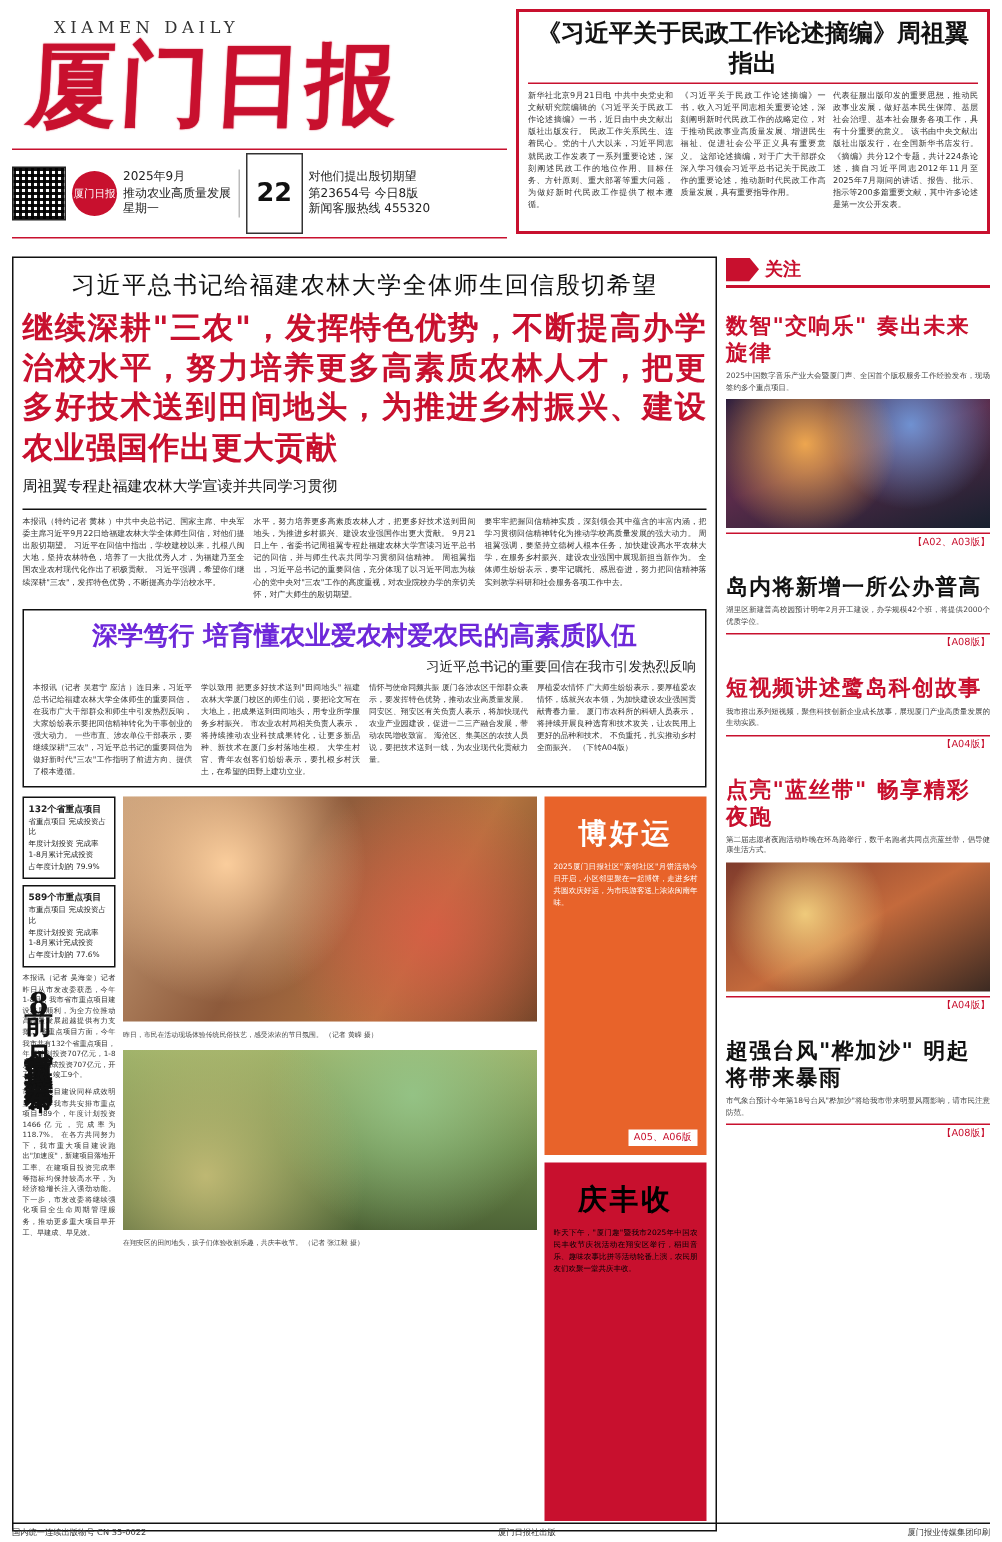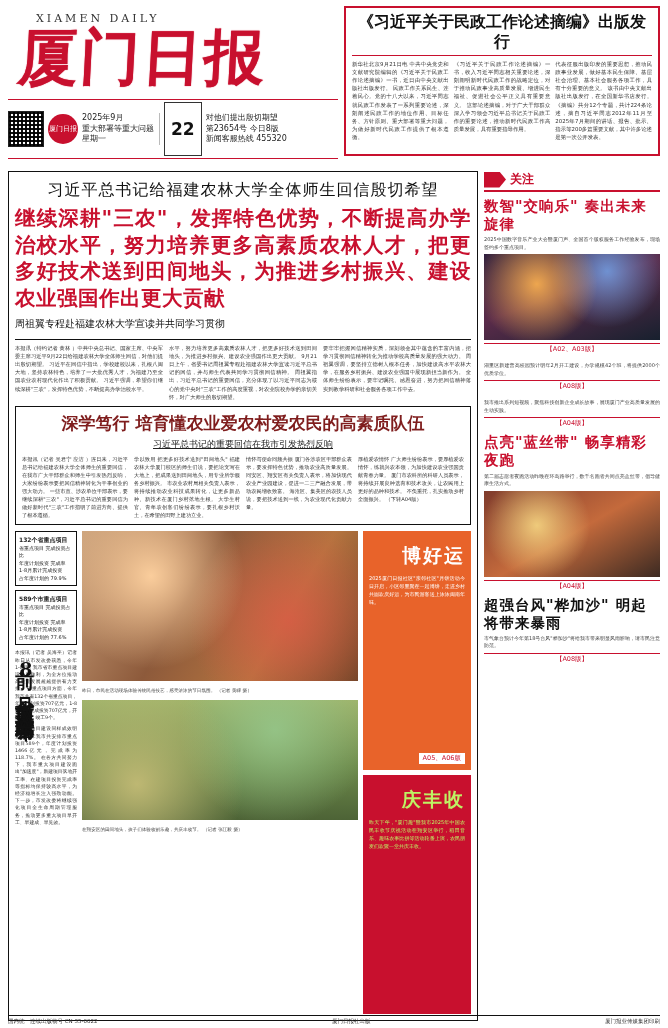--- a/index.html
+++ b/index.html
@@ -24,66 +24,66 @@
   .mast-info{font-size:8px;line-height:1.35;color:#222;}
 
   .mast-right{flex:1;border:2px solid #c8102e;padding:4px 6px;height:150px;box-sizing:border-box;}
   .mr-title{text-align:center;font-family:"DejaVu Serif","Liberation Serif",serif;font-weight:bold;font-size:16px;line-height:1.25;color:#111;border-bottom:1px solid #c8102e;padding-bottom:3px;}
   .mr-body{display:flex;gap:5px;margin-top:4px;font-size:5.4px;line-height:1.5;color:#333;text-align:justify;}
   .mr-body div{flex:1;}
 
   
   .body-wrap{display:flex;gap:6px;margin-top:5px;height:850px;}
   .main-col{width:470px;border:1px solid #111;box-sizing:border-box;padding:6px;display:flex;flex-direction:column;}
-  .side-col{width:176px;display:flex;flex-direction:column;gap:5px;}
+  .side-col{width:176px;display:flex;flex-direction:column;gap:17px;}
 
   .lead-kicker{text-align:center;font-family:"DejaVu Serif","Liberation Serif",serif;font-size:16px;letter-spacing:1px;color:#111;margin:2px 0 4px;}
   .lead-head{font-family:"DejaVu Serif","Liberation Serif",serif;font-weight:bold;color:#c8102e;font-size:20.5px;line-height:1.3;text-align:justify;letter-spacing:0.5px;}
   .lead-sub{text-align:left;font-size:10px;margin:5px 0 4px;color:#111;}
   .rule{border-top:1px solid #111;margin:4px 0;}
 
   .cols3{display:flex;gap:6px;font-size:5.3px;line-height:1.55;text-align:justify;color:#333;}
   .cols3>div{flex:1;}
 
   .sec2{border:1px solid #111;margin-top:5px;padding:5px 6px;}
-  .sec2-head{text-align:center;font-family:"DejaVu Serif","Liberation Serif",serif;font-weight:bold;font-size:17px;color:#7f1d1d;}
-  .sec2-sub{text-align:center;font-size:9px;margin:3px 0 4px;color:#222;text-decoration:underline;}
+  .sec2-head{text-align:center;font-family:"DejaVu Serif","Liberation Serif",serif;font-weight:bold;font-size:17px;color:#6d28d9;}
+  .sec2-sub{text-align:right;font-size:9px;margin:3px 0 4px;color:#222;}
   .cols4{display:flex;gap:6px;font-size:5.2px;line-height:1.55;text-align:justify;color:#333;}
   .cols4>div{flex:1;}
 
   
   .bottom{display:flex;gap:5px;margin-top:6px;flex:1;}
   .bottom-left{width:62px;background:#fff;}
   .vtitle{writing-mode:vertical-rl;text-orientation:upright;font-family:"DejaVu Serif","Liberation Serif",serif;font-weight:bold;font-size:19px;line-height:1.15;letter-spacing:2px;height:330px;margin:2px auto 0;}
   .stat-box{border:1px solid #111;font-size:5px;line-height:1.5;padding:3px;margin-bottom:4px;color:#222;}
   .stat-box b{font-size:6px;}
   .smalltext{font-size:4.8px;line-height:1.5;text-align:justify;color:#333;margin-top:4px;}
 
   .bottom-mid{flex:1;display:flex;flex-direction:column;gap:5px;}
   .photo{position:relative;overflow:hidden;}
   .cap{font-size:4.6px;color:#444;line-height:1.4;margin-top:2px;}
 
   .promo{width:108px;display:flex;flex-direction:column;gap:5px;}
   .promo-card{flex:1;position:relative;padding:6px;box-sizing:border-box;display:flex;flex-direction:column;justify-content:flex-start;}
   .promo-orange{background:#e8632a;color:#fff;}
-  .promo-red{background:#c8102e;color:#bef264;}
-  .promo-title{font-family:"DejaVu Serif","Liberation Serif",serif;font-weight:bold;font-size:19px;letter-spacing:2px;text-align:right;margin:6px 0 5px;}
+  .promo-red{background:#c8102e;color:#000000;}
+  .promo-title{font-family:"DejaVu Serif","Liberation Serif",serif;font-weight:bold;font-size:19px;letter-spacing:2px;text-align:center;margin:6px 0 5px;}
   .promo-body{font-size:5px;line-height:1.6;text-align:justify;}
   .promo-tag{align-self:flex-end;margin-top:auto;font-size:6.5px;background:#fff;color:#c8102e;padding:1px 4px;}
 
   
   .side-head{display:flex;align-items:center;gap:4px;border-bottom:2px solid #c8102e;padding-bottom:2px;}
   .side-head .arrow{width:22px;height:16px;background:#c8102e;clip-path:polygon(0 0,70% 0,100% 50%,70% 100%,0 100%);}
   .side-head .t{font-size:12px;color:#c8102e;font-weight:bold;}
   .side-item{display:flex;flex-direction:column;}
   .si-title{font-family:"DejaVu Serif","Liberation Serif",serif;font-weight:bold;font-size:14.5px;line-height:1.25;letter-spacing:1px;}
   .si-title.red{color:#c8102e;}
   .si-sub{font-size:5px;line-height:1.5;color:#444;margin-top:3px;text-align:justify;}
   .si-img{width:100%;height:86px;margin-top:3px;}
-  .si-ref{text-align:center;font-size:6.5px;color:#c8102e;border-top:1px solid #c8102e;margin-top:3px;padding-top:1px;}
+  .si-ref{text-align:right;font-size:6.5px;color:#c8102e;border-top:1px solid #c8102e;margin-top:3px;padding-top:1px;}
 
   .footer{position:absolute;left:8px;right:8px;bottom:3px;display:flex;justify-content:space-between;font-size:5.5px;color:#333;border-top:1px solid #111;padding-top:2px;}
 
   
   .img-stage{background:
      radial-gradient(circle at 30% 35%, rgba(255,180,80,.9), transparent 45%),
      radial-gradient(circle at 70% 20%, rgba(120,180,255,.75), transparent 40%),
      linear-gradient(160deg,#2a1b3d,#5a2b4a 45%,#17202e);}
   .img-market{background:
      radial-gradient(circle at 25% 30%, rgba(255,210,160,.95), transparent 40%),
@@ -104,34 +104,34 @@
 
   <div class="masthead">
     <div class="mast-left">
       <div class="mast-en">XIAMEN DAILY</div>
       <div class="mast-title"><span>厦门日报</span></div>
       <div class="mast-meta">
         <div class="qr"></div>
         <div class="seal">厦门日报</div>
         <div class="mast-date">
           <div>2025年9月</div>
-          <div>重大部署等重大问题</div>
+          <div>推动农业高质量发展</div>
           <div>星期一</div>
         </div>
         <div class="mast-num">22</div>
         <div class="mast-info">
           <div>对他们提出殷切期望</div>
           <div>第23654号  今日8版</div>
           <div>新闻客服热线 455320</div>
         </div>
       </div>
     </div>
 
     <div class="mast-right">
-      <div class="mr-title">《习近平关于民政工作论述摘编》出版发行</div>
+      <div class="mr-title">《习近平关于民政工作论述摘编》周祖翼指出</div>
       <div class="mr-body">
         <div>新华社北京9月21日电  中共中央党史和文献研究院编辑的《习近平关于民政工作论述摘编》一书，近日由中央文献出版社出版发行。
 民政工作关系民生、连着民心。党的十八大以来，习近平同志就民政工作发表了一系列重要论述，深刻阐述民政工作的地位作用、目标任务、方针原则、重大部署等重大问题，为做好新时代民政工作提供了根本遵循。</div>
         <div>《习近平关于民政工作论述摘编》一书，收入习近平同志相关重要论述，深刻阐明新时代民政工作的战略定位，对于推动民政事业高质量发展、增进民生福祉、促进社会公平正义具有重要意义。
 这部论述摘编，对于广大干部群众深入学习领会习近平总书记关于民政工作的重要论述，推动新时代民政工作高质量发展，具有重要指导作用。</div>
         <div>代表征服出版印发的重要思想，推动民政事业发展，做好基本民生保障、基层社会治理、基本社会服务各项工作，具有十分重要的意义。
 该书由中央文献出版社出版发行，在全国新华书店发行。
 《摘编》共分12个专题，共计224条论述，摘自习近平同志2012年11月至2025年7月期间的讲话、报告、批示、指示等200多篇重要文献，其中许多论述是第一次公开发表。</div>
       </div>
     </div>
@@ -235,25 +235,27 @@
       </div>
 
       <div class="side-item">
         <div class="si-title red">数智"交响乐"  奏出未来旋律</div>
         <div class="si-sub">2025中国数字音乐产业大会暨厦门声、全国首个版权服务工作经验发布，现场签约多个重点项目。</div>
         <div class="si-img img-stage"></div>
         <div class="si-ref">【A02、A03版】</div>
       </div>
 
       <div class="side-item">
+        <div class="si-title">岛内将新增一所公办普高</div>
         <div class="si-sub">湖里区新建普高校园预计明年2月开工建设，办学规模42个班，将提供2000个优质学位。</div>
         <div class="si-ref">【A08版】</div>
       </div>
 
       <div class="side-item">
+        <div class="si-title red">短视频讲述鹭岛科创故事</div>
         <div class="si-sub">我市推出系列短视频，聚焦科技创新企业成长故事，展现厦门产业高质量发展的生动实践。</div>
         <div class="si-ref">【A04版】</div>
       </div>
 
       <div class="side-item">
         <div class="si-title red">点亮"蓝丝带"  畅享精彩夜跑</div>
         <div class="si-sub">第二届志愿者夜跑活动昨晚在环岛路举行，数千名跑者共同点亮蓝丝带，倡导健康生活方式。</div>
         <div class="si-img img-crowd"></div>
         <div class="si-ref">【A04版】</div>
       </div>

